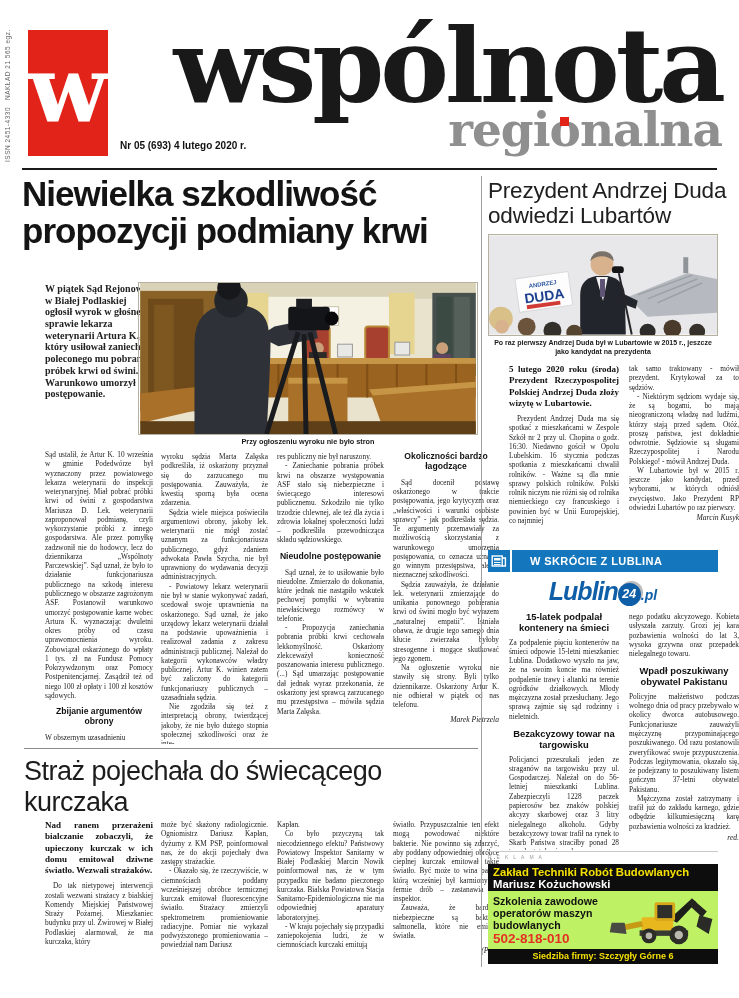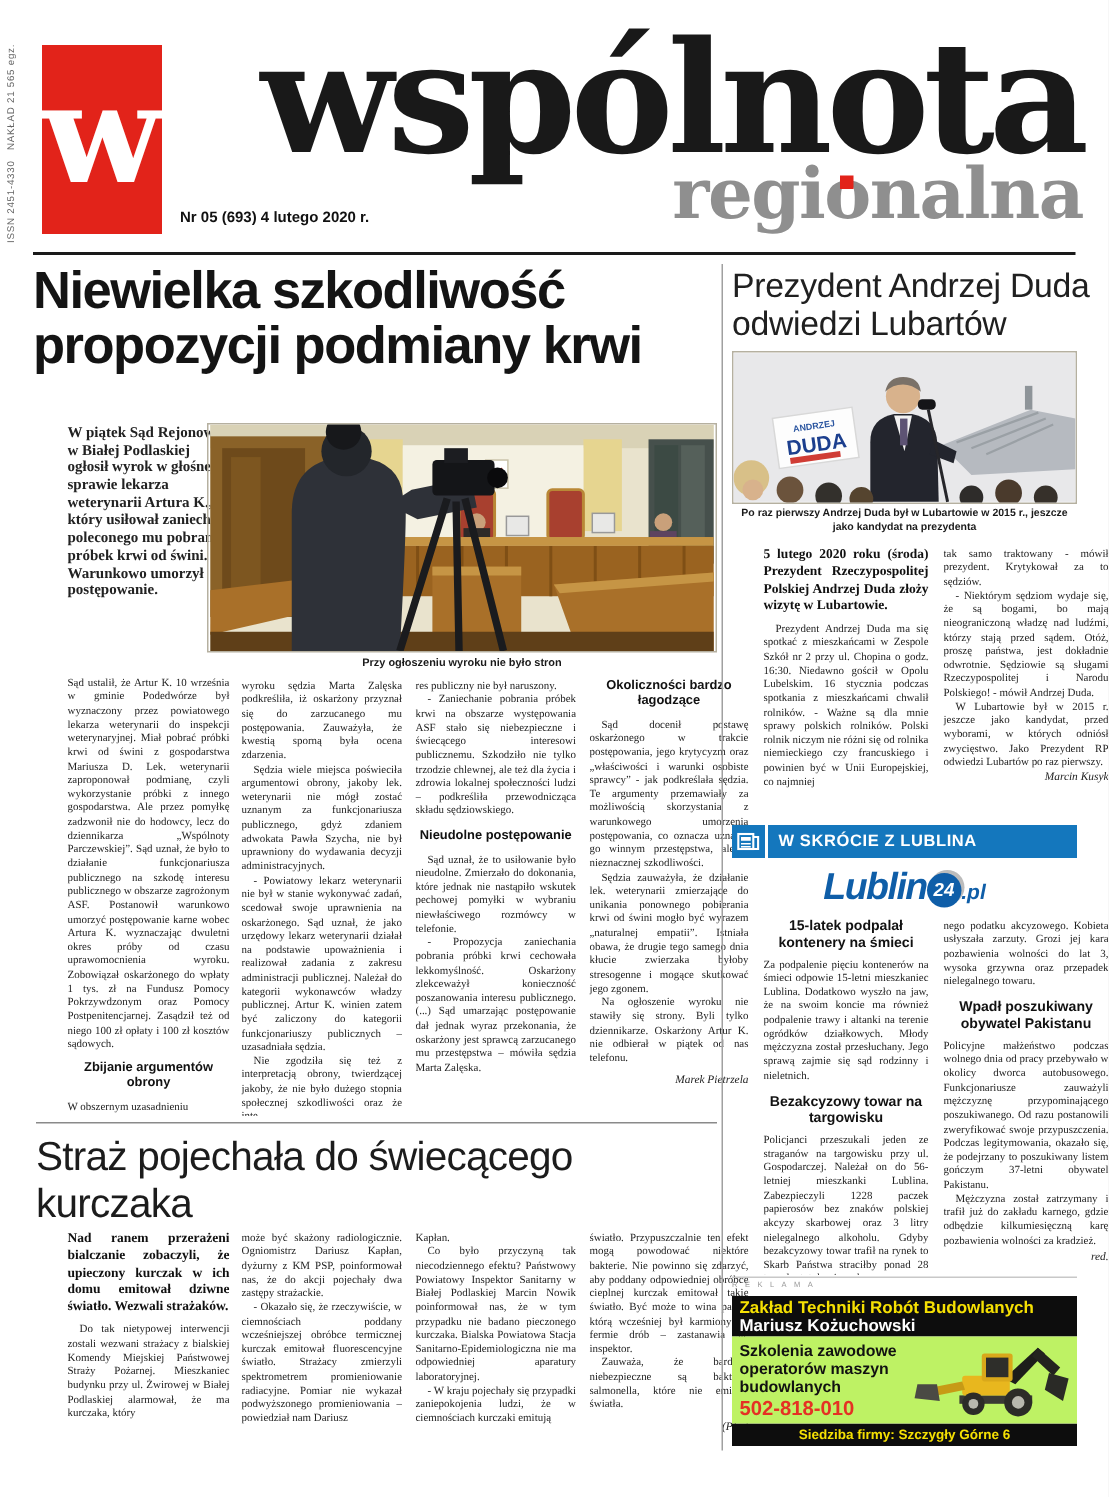--- a/index.html
+++ b/index.html
@@ -43,21 +43,21 @@
   .rule-mid{position:absolute;left:24px;top:748px;width:454px;height:1px;background:#8a8a8a;}
   .vdiv{position:absolute;left:481px;top:176px;width:1px;height:791px;background:#a0a0a0;}
 
   .photo-frame{position:absolute;border:1px solid #b5b0a0;box-sizing:border-box;}
   .photo-frame svg{display:block;}
 
   
   .banner{position:absolute;left:488px;top:550px;width:230px;height:22px;display:flex;align-items:stretch;}
   .banner .ic{width:22px;height:22px;background:#1477bd;display:flex;align-items:center;justify-content:center;}
   .banner .bar{flex:1;margin-left:2px;background:#1477bd;color:#fff;font-weight:bold;font-size:11px;
-        letter-spacing:.4px;display:flex;align-items:center;padding-left:7px;}
+        letter-spacing:.4px;display:flex;align-items:center;padding-left:18px;}
   .l24{position:absolute;left:488px;top:577px;width:230px;text-align:center;color:#0f5ea8;
         font-style:italic;font-weight:bold;}
   .l24 .t1{font-size:25px;letter-spacing:-1px;}
   .l24 .c24{display:inline-block;width:23px;height:23px;border-radius:50%;background:#0f5ea8;color:#fff;
         font-size:12.5px;line-height:23px;text-align:center;vertical-align:2px;box-shadow:2px -2px 0 #bcbcbc;}
   .l24 .t2{font-size:14px;}
   .shead{font-family:"Liberation Sans",sans-serif;font-weight:bold;font-size:9.4px;line-height:1.15;
         margin:8px 0 4px 0;text-align:center;color:#111;}
   .shead.first{margin-top:0;}
 

